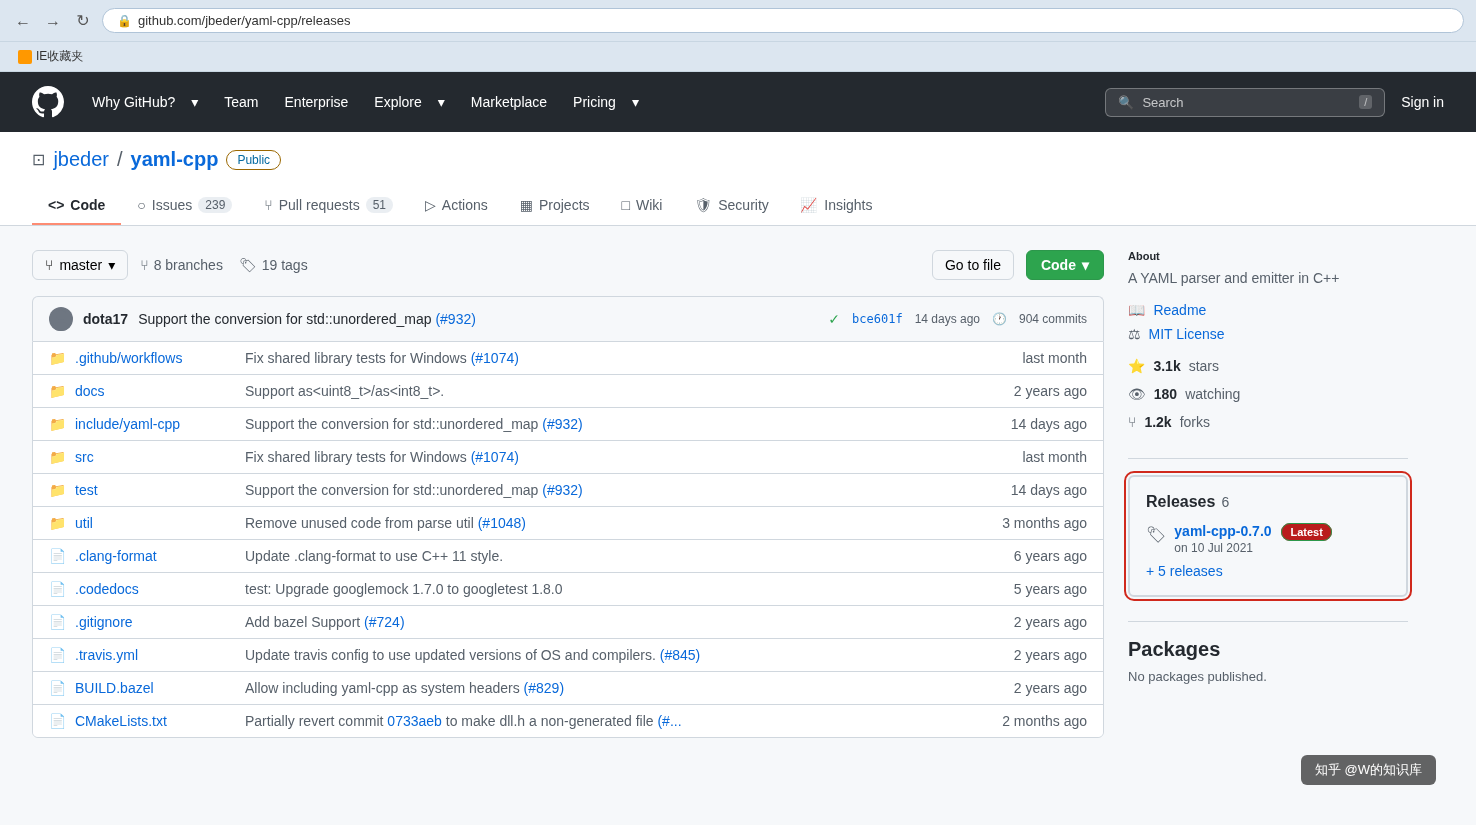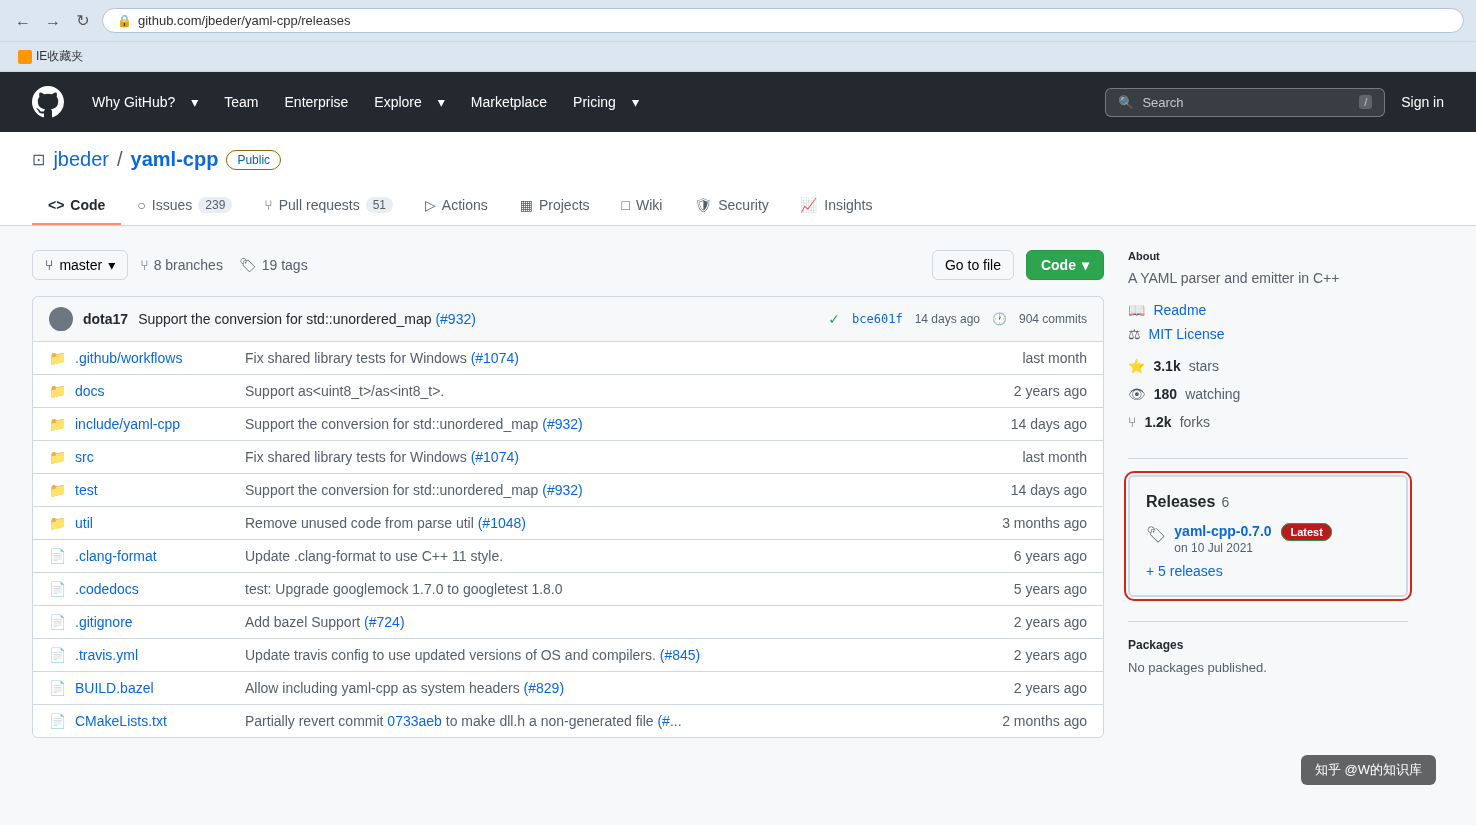--- a/index.html
+++ b/index.html
@@ -201,21 +201,21 @@
     .release-badge {
       background: #b91c1c; color: white; font-size: 11px; font-weight: 600;
       border-radius: 20px; padding: 2px 8px; margin-left: 6px;
       border: 1px solid #2c974b;
     }
     .release-date { font-size: 12px; color: #57606a; display: block; margin-top: 2px; }
     .more-releases { color: #0969da; font-size: 14px; cursor: pointer; margin-top: 8px; display: block; }
 
     
     .packages-box { margin-bottom: 24px; }
-    .packages-title { font-size: 12px; font-weight: 600; margin-bottom: 8px; }
+    .packages-title { font-size: 20px; font-weight: 600; margin-bottom: 8px; }
     .packages-empty { font-size: 13px; color: #57606a; }
 
     
     .divider { border: none; border-top: 1px solid #d0d7de; margin: 16px 0; }
 
     
     .watermark {
       position: fixed; bottom: 40px; right: 40px;
       background: rgba(0,0,0,0.6); color: white; font-size: 13px;
       padding: 6px 14px; border-radius: 6px; pointer-events: none; z-index: 999;

